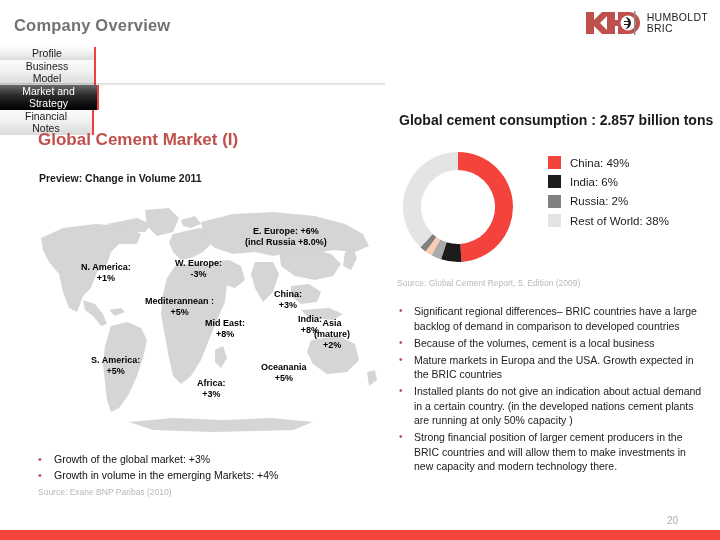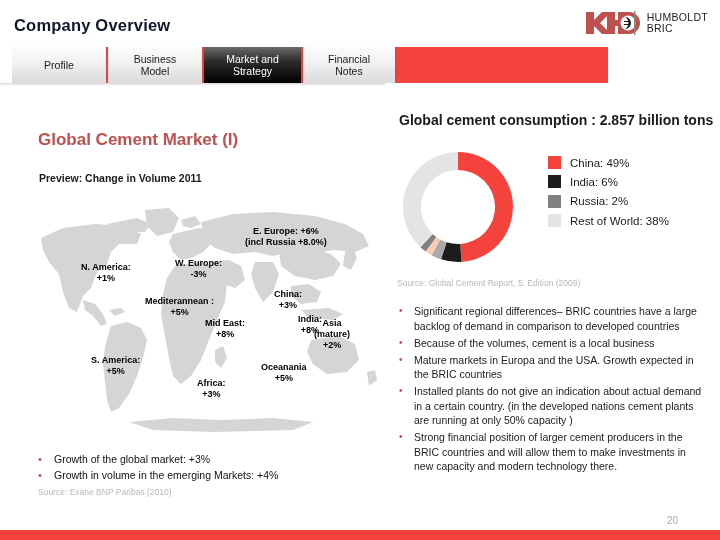--- a/index.html
+++ b/index.html
@@ -13,40 +13,41 @@
     font-family: "Liberation Sans", sans-serif;
     color: #000;
   }
 
   
   #slide-header {
     position: absolute; left: 0; top: 0; width: 720px; height: 46px;
   }
   #page-title {
     position: absolute; left: 14px; top: 16px;
-    font-size: 16.5px; font-weight: bold; color: #0f172a;
+    font-size: 16.5px; font-weight: bold; color: #737373;
     letter-spacing: .2px;
   }
   #logo-block {
     position: absolute; right: 12px; top: 10px;
     display: flex; align-items: center; gap: 6px;
   }
   #logo-mark {
     position: relative; width: 56px; height: 26px;
   }
   #logo-text {
     font-size: 10.5px; line-height: 11.5px; color: #222;
     letter-spacing: .3px;
   }
   #logo-text div { white-space: nowrap; }
 
   
   #tab-bar {
-    position: absolute; left: 12px; top: 47px; width: 596px; height: 36px;
+    position: absolute; left: 0; top: 47px; width: 712px; height: 36px;
     display: flex;
+    flex-direction: column;
   }
   .tab {
     height: 36px;
     display: flex; align-items: center; justify-content: center;
     text-align: center;
     font-size: 10.5px; line-height: 12.5px; color: #1a1a1a;
     background: linear-gradient(to bottom,#fbfbfb 0%,#f1f1f1 45%,#e2e2e2 80%,#dcdcdc 100%);
     border-right: 2px solid #EE3F3A;
     box-sizing: border-box;
     padding: 0 4px;

